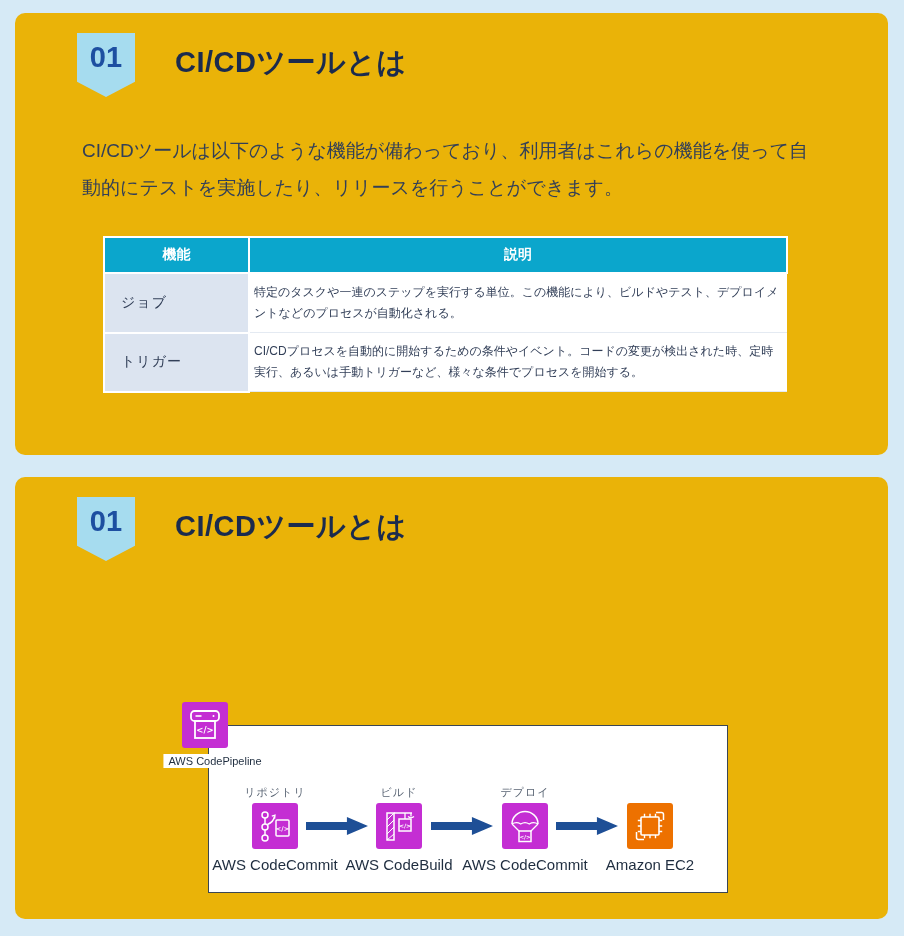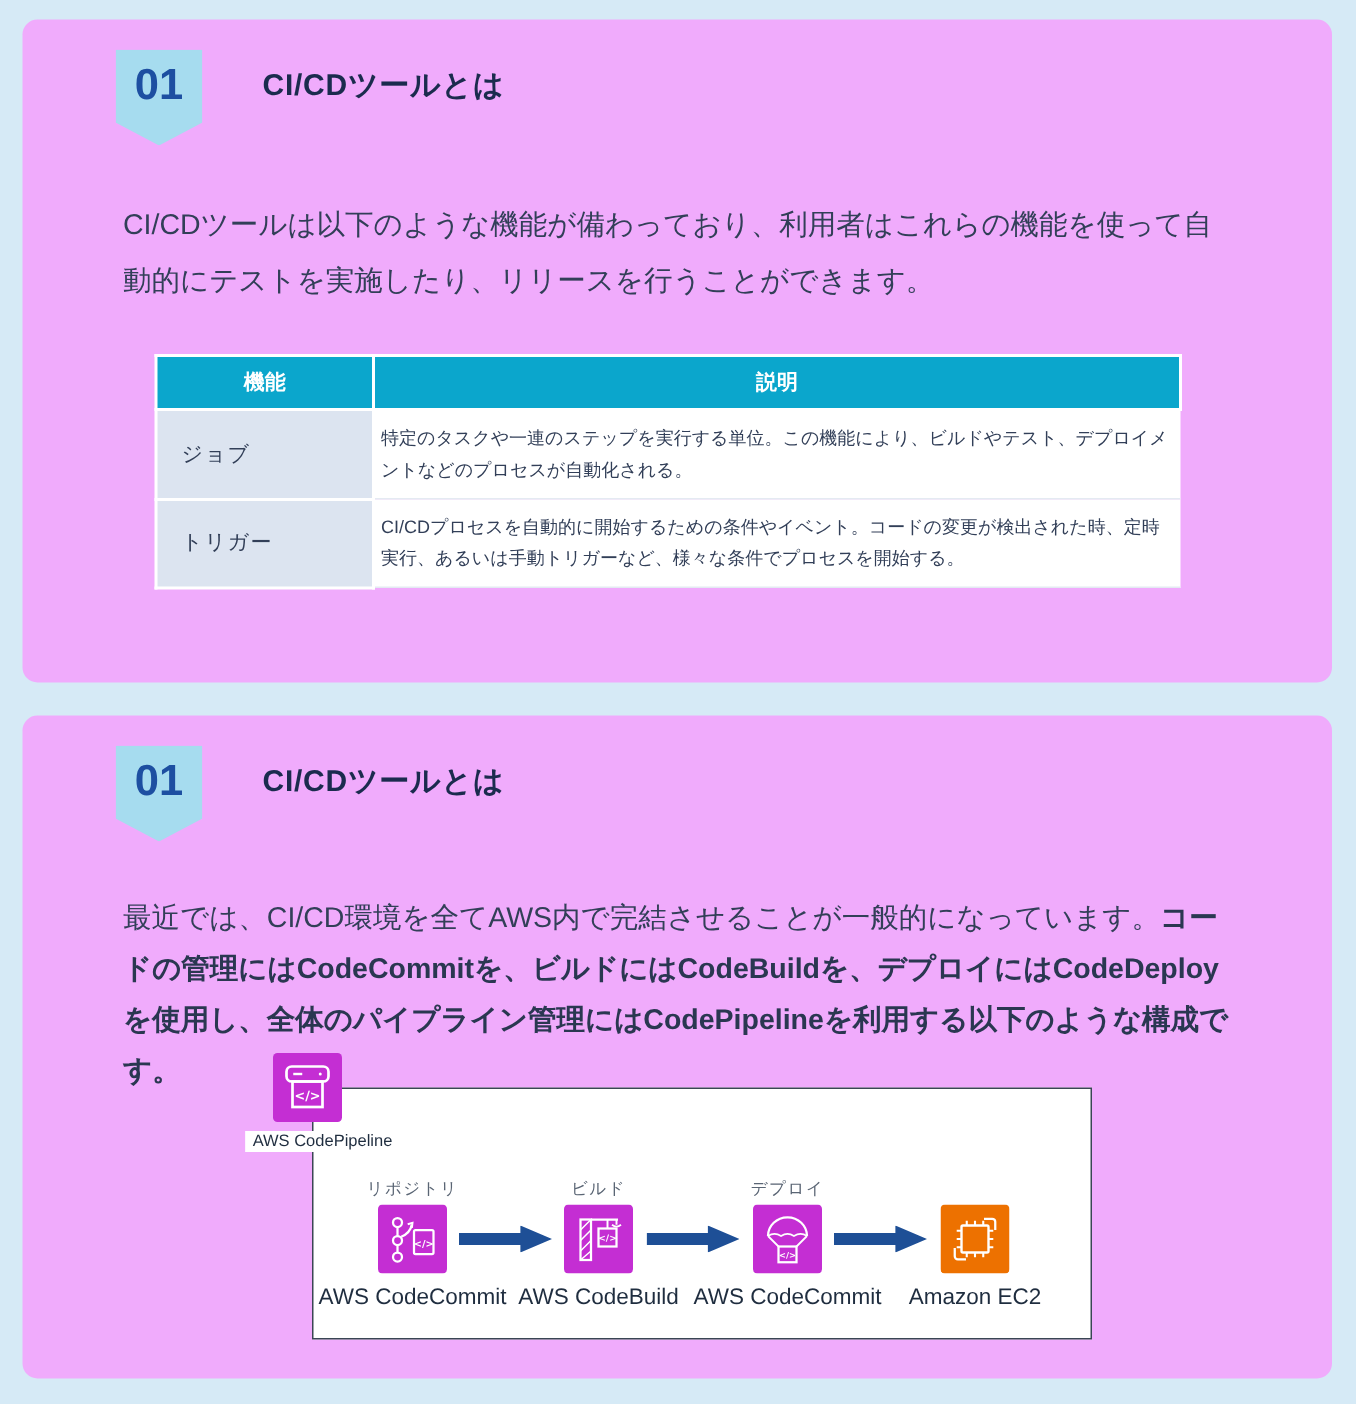--- a/index.html
+++ b/index.html
@@ -5,34 +5,34 @@
   * { margin:0; padding:0; box-sizing:border-box; }
   html,body { width:904px; height:936px; }
   body {
     font-family:"Liberation Sans","DejaVu Sans",sans-serif;
     background:#d6eaf6;
     position:relative;
     overflow:hidden;
   }
   .card {
     position:absolute; left:15px; width:873px; height:442px;
-    background:#f0abfc; border-radius:10px;
+    background:#eab308; border-radius:10px;
   }
   .card-1 { top:13px; }
   .card-2 { top:477px; }
 
   .card-header { position:absolute; top:20px; left:62px; display:flex; align-items:flex-start; }
   .badge {
     width:58px; height:64px; background:#a6dcef;
     clip-path:polygon(0 0,100% 0,100% 76%,50% 100%,0 76%);
     color:#1d4fa1; font-size:29px; font-weight:700;
     text-align:center; line-height:49px;
   }
   .section-title {
-    margin:10px 0 0 40px; font-size:20px; font-weight:700;
+    margin:10px 0 0 40px; font-size:29px; font-weight:700;
     color:#1b2b4e; letter-spacing:.5px;
   }
 
   .para {
     position:absolute; left:67px; width:745px; top:119px;
     font-size:19px; line-height:37px; color:#323f58;
   }
   .para strong { font-weight:700; color:#2a3751; }
   .card-2 .para { line-height:34px; }
 
@@ -117,21 +117,20 @@
 </section>
 
 <section class="card card-2">
   <div class="card-header">
     <div class="badge">
       <span>01</span>
     </div>
     <h1 class="section-title">CI/CDツールとは</h1>
   </div>
 
-  <p class="para"><span>最近では、CI/CD環境を全てAWS内で完結させることが一般的になっています。</span><strong>コードの管理にはCodeCommitを、ビルドにはCodeBuildを、デプロイにはCodeDeployを使用し、全体のパイプライン管理にはCodePipelineを利用する以下のような構成です。</strong></p>
 
   <div class="diagram">
     <div class="boundary-box"></div>
 
     <div class="cp-icon">
       <svg class="aws-icon" width="46" height="46" viewBox="0 0 46 46">
         <rect width="46" height="46" rx="3" fill="#c42ed3"></rect>
         <rect x="9" y="9" width="28" height="10" rx="3.5" fill="none" stroke="#fff" stroke-width="1.8"></rect>
         <line x1="13.5" y1="14" x2="19.5" y2="14" stroke="#fff" stroke-width="1.6"></line>
         <circle cx="31.5" cy="14" r="1" fill="#fff"></circle>

